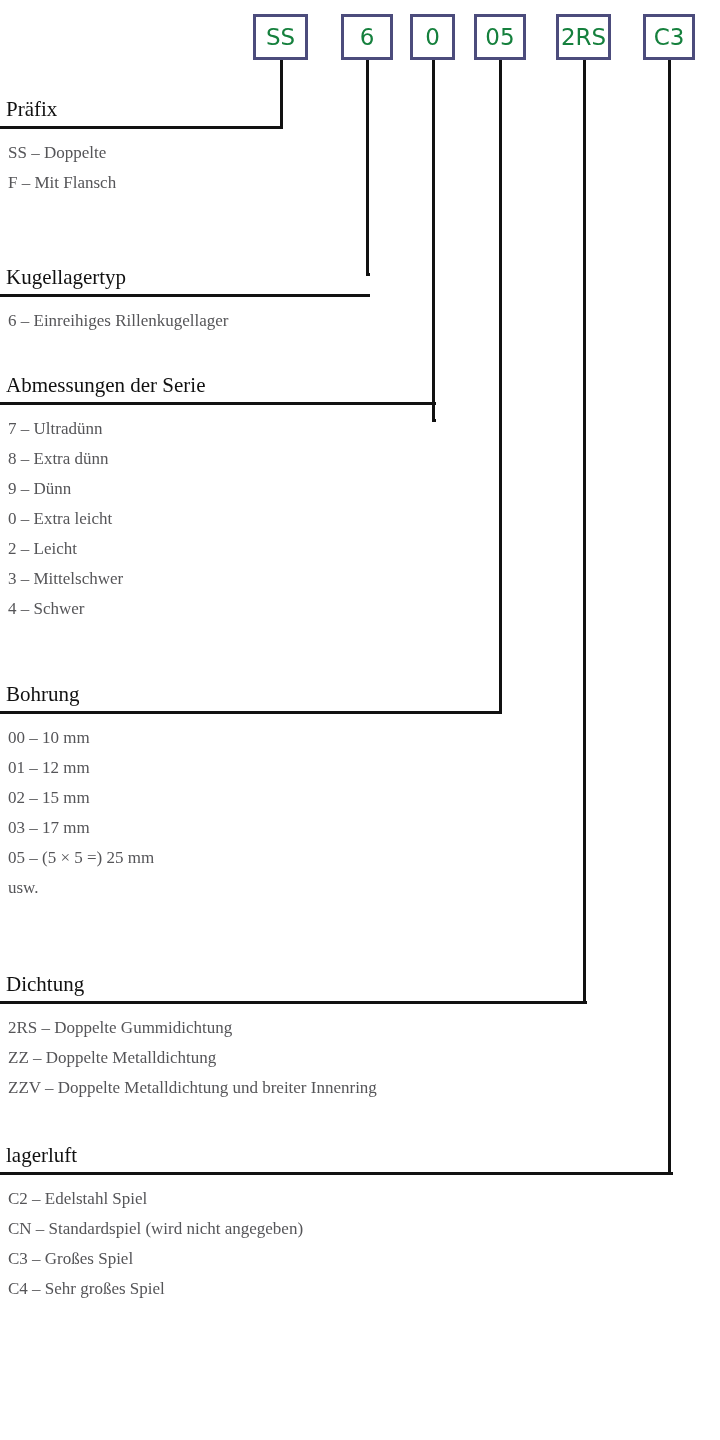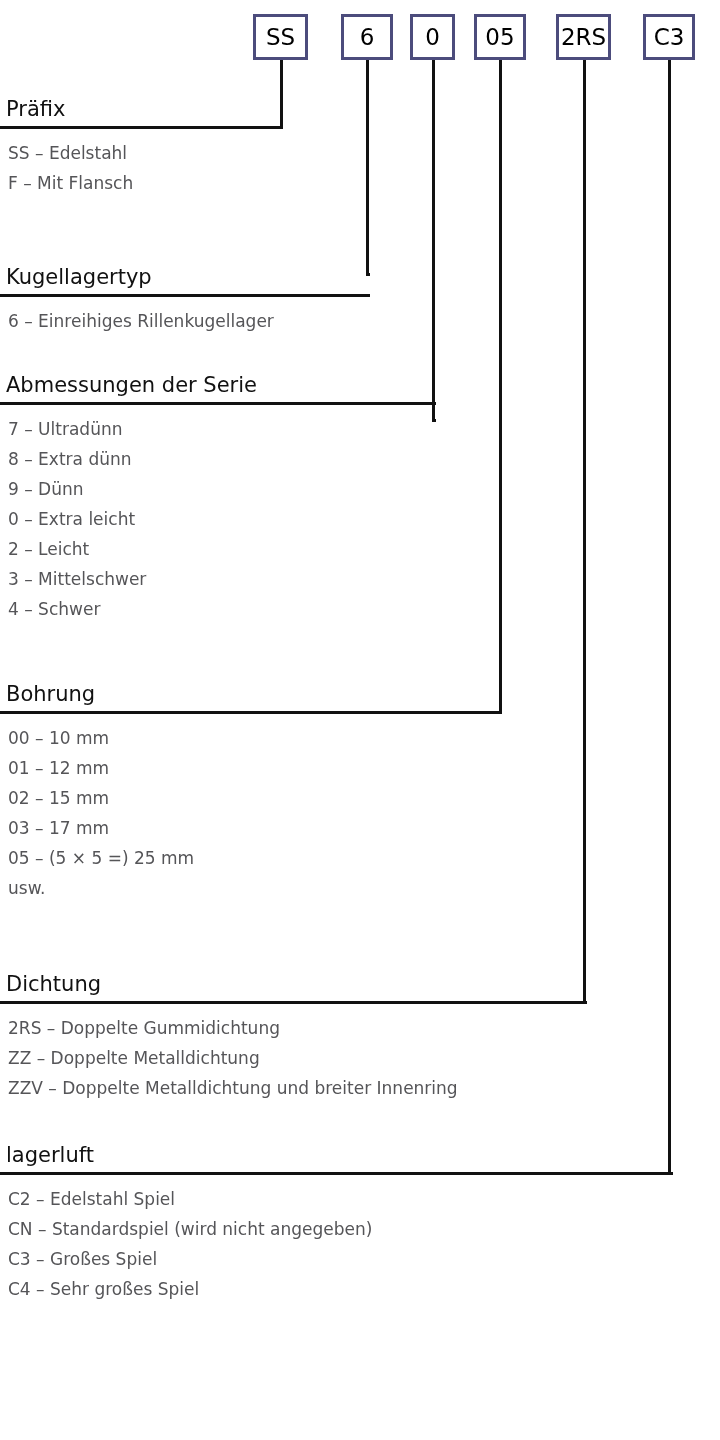--- a/index.html
+++ b/index.html
@@ -29,21 +29,21 @@
     height: 46px;
     box-sizing: border-box;
     background: #ffffff;
     border: 3px solid #4c4c7c;
     outline: 1px solid #ffffff;
     outline-offset: -4px;
     display: flex;
     align-items: center;
     justify-content: center;
     font-size: 23px;
-    color: #000000;
+    color: #15803d;
     letter-spacing: 0px;
   }
 
   
   .conn-v {
     position: absolute;
     width: 3px;
     background: #111111;
   }
   .conn-h {
@@ -101,26 +101,26 @@
     <div class="conn-v" style="left: 432px; top: 60px; height: 359px;"></div>
     <div class="conn-h" style="left: 432px; top: 419px; width: 4px;"></div>
     <div class="conn-v" style="left: 499px; top: 60px; height: 651px;"></div>
     <div class="conn-h" style="left: 499px; top: 711px; width: 3px;"></div>
     <div class="conn-v" style="left: 583px; top: 60px; height: 941px;"></div>
     <div class="conn-h" style="left: 583px; top: 1001px; width: 4px;"></div>
     <div class="conn-v" style="left: 668px; top: 60px; height: 1112px;"></div>
     <div class="conn-h" style="left: 668px; top: 1172px; width: 5px;"></div>
   </div>
 
-<div id="sections-layer" style="position:absolute;top:0;left:0;width:588px;height:1440px;">
+<div id="sections-layer" style="position:absolute;top:0;left:0;width:588px;height:1440px;font-family:Liberation Serif, serif;">
     <div class="section" style="top: 95px;">
       <div class="sec-title">Präfix</div>
       <div class="sec-rule" style="width: 282px;"></div>
       <div class="sec-items">
-        <div class="sec-item">SS – Edelstahl</div>
+        <div class="sec-item">SS – Doppelte</div>
         <div class="sec-item">F – Mit Flansch</div>
       </div>
     </div>
     <div class="section" style="top: 242px; margin-top: 21px;">
       <div class="sec-title">Kugellagertyp</div>
       <div class="sec-rule" style="width: 370px;"></div>
       <div class="sec-items">
         <div class="sec-item">6 – Einreihiges Rillenkugellager</div>
       </div>
     </div>

